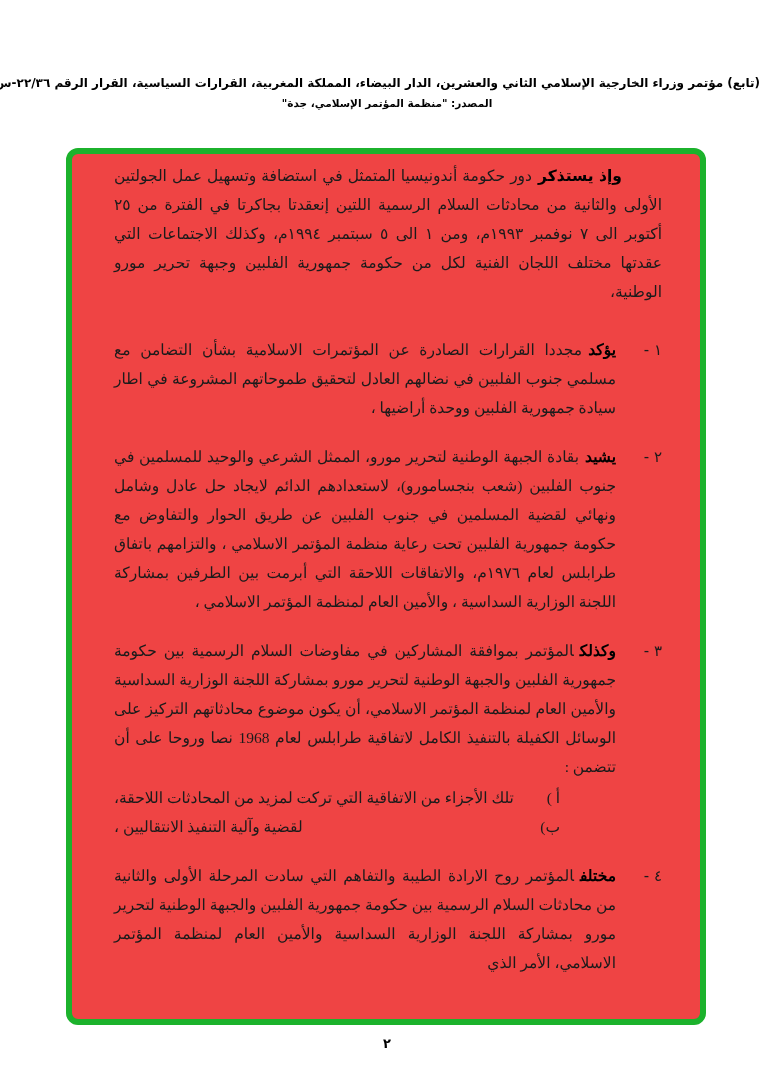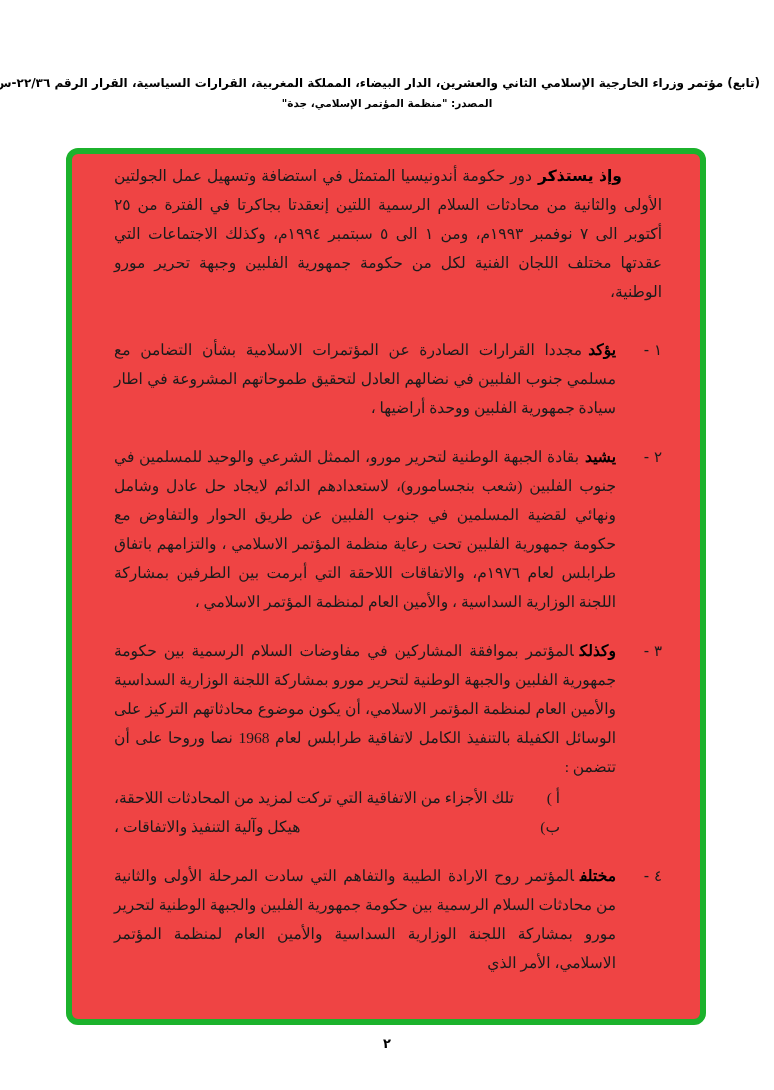--- a/index.html
+++ b/index.html
@@ -108,21 +108,21 @@
         <div class="item-num">٣ -</div>
         <div class="item-body">
           <span class="lead">وكذلك</span><span>المؤتمر بموافقة المشاركين في مفاوضات السلام الرسمية بين حكومة جمهورية الفلبين والجبهة الوطنية لتحرير مورو بمشاركة اللجنة الوزارية السداسية والأمين العام لمنظمة المؤتمر الاسلامي، أن يكون موضوع محادثاتهم التركيز على الوسائل الكفيلة بالتنفيذ الكامل لاتفاقية طرابلس لعام 1968 نصا وروحا على أن تتضمن :</span>
           <div class="subitems">
             <div class="subitem">
               <div class="sub-marker">أ )</div>
               <div class="sub-text">تلك الأجزاء من الاتفاقية التي تركت لمزيد من المحادثات اللاحقة،</div>
             </div>
             <div class="subitem">
               <div class="sub-marker">ب)</div>
-              <div class="sub-text">هيكل وآلية التنفيذ والاتفاقات ،</div>
+              <div class="sub-text">لقضية وآلية التنفيذ الانتقاليين ،</div>
             </div>
           </div>
         </div>
       </div>
 
       <div class="item">
         <div class="item-num">٤ -</div>
         <div class="item-body">
           <span class="lead">مختلف</span><span>المؤتمر روح الارادة الطيبة والتفاهم التي سادت المرحلة الأولى والثانية من محادثات السلام الرسمية بين حكومة جمهورية الفلبين والجبهة الوطنية لتحرير مورو بمشاركة اللجنة الوزارية السداسية والأمين العام لمنظمة المؤتمر الاسلامي، الأمر الذي</span>
         </div>

